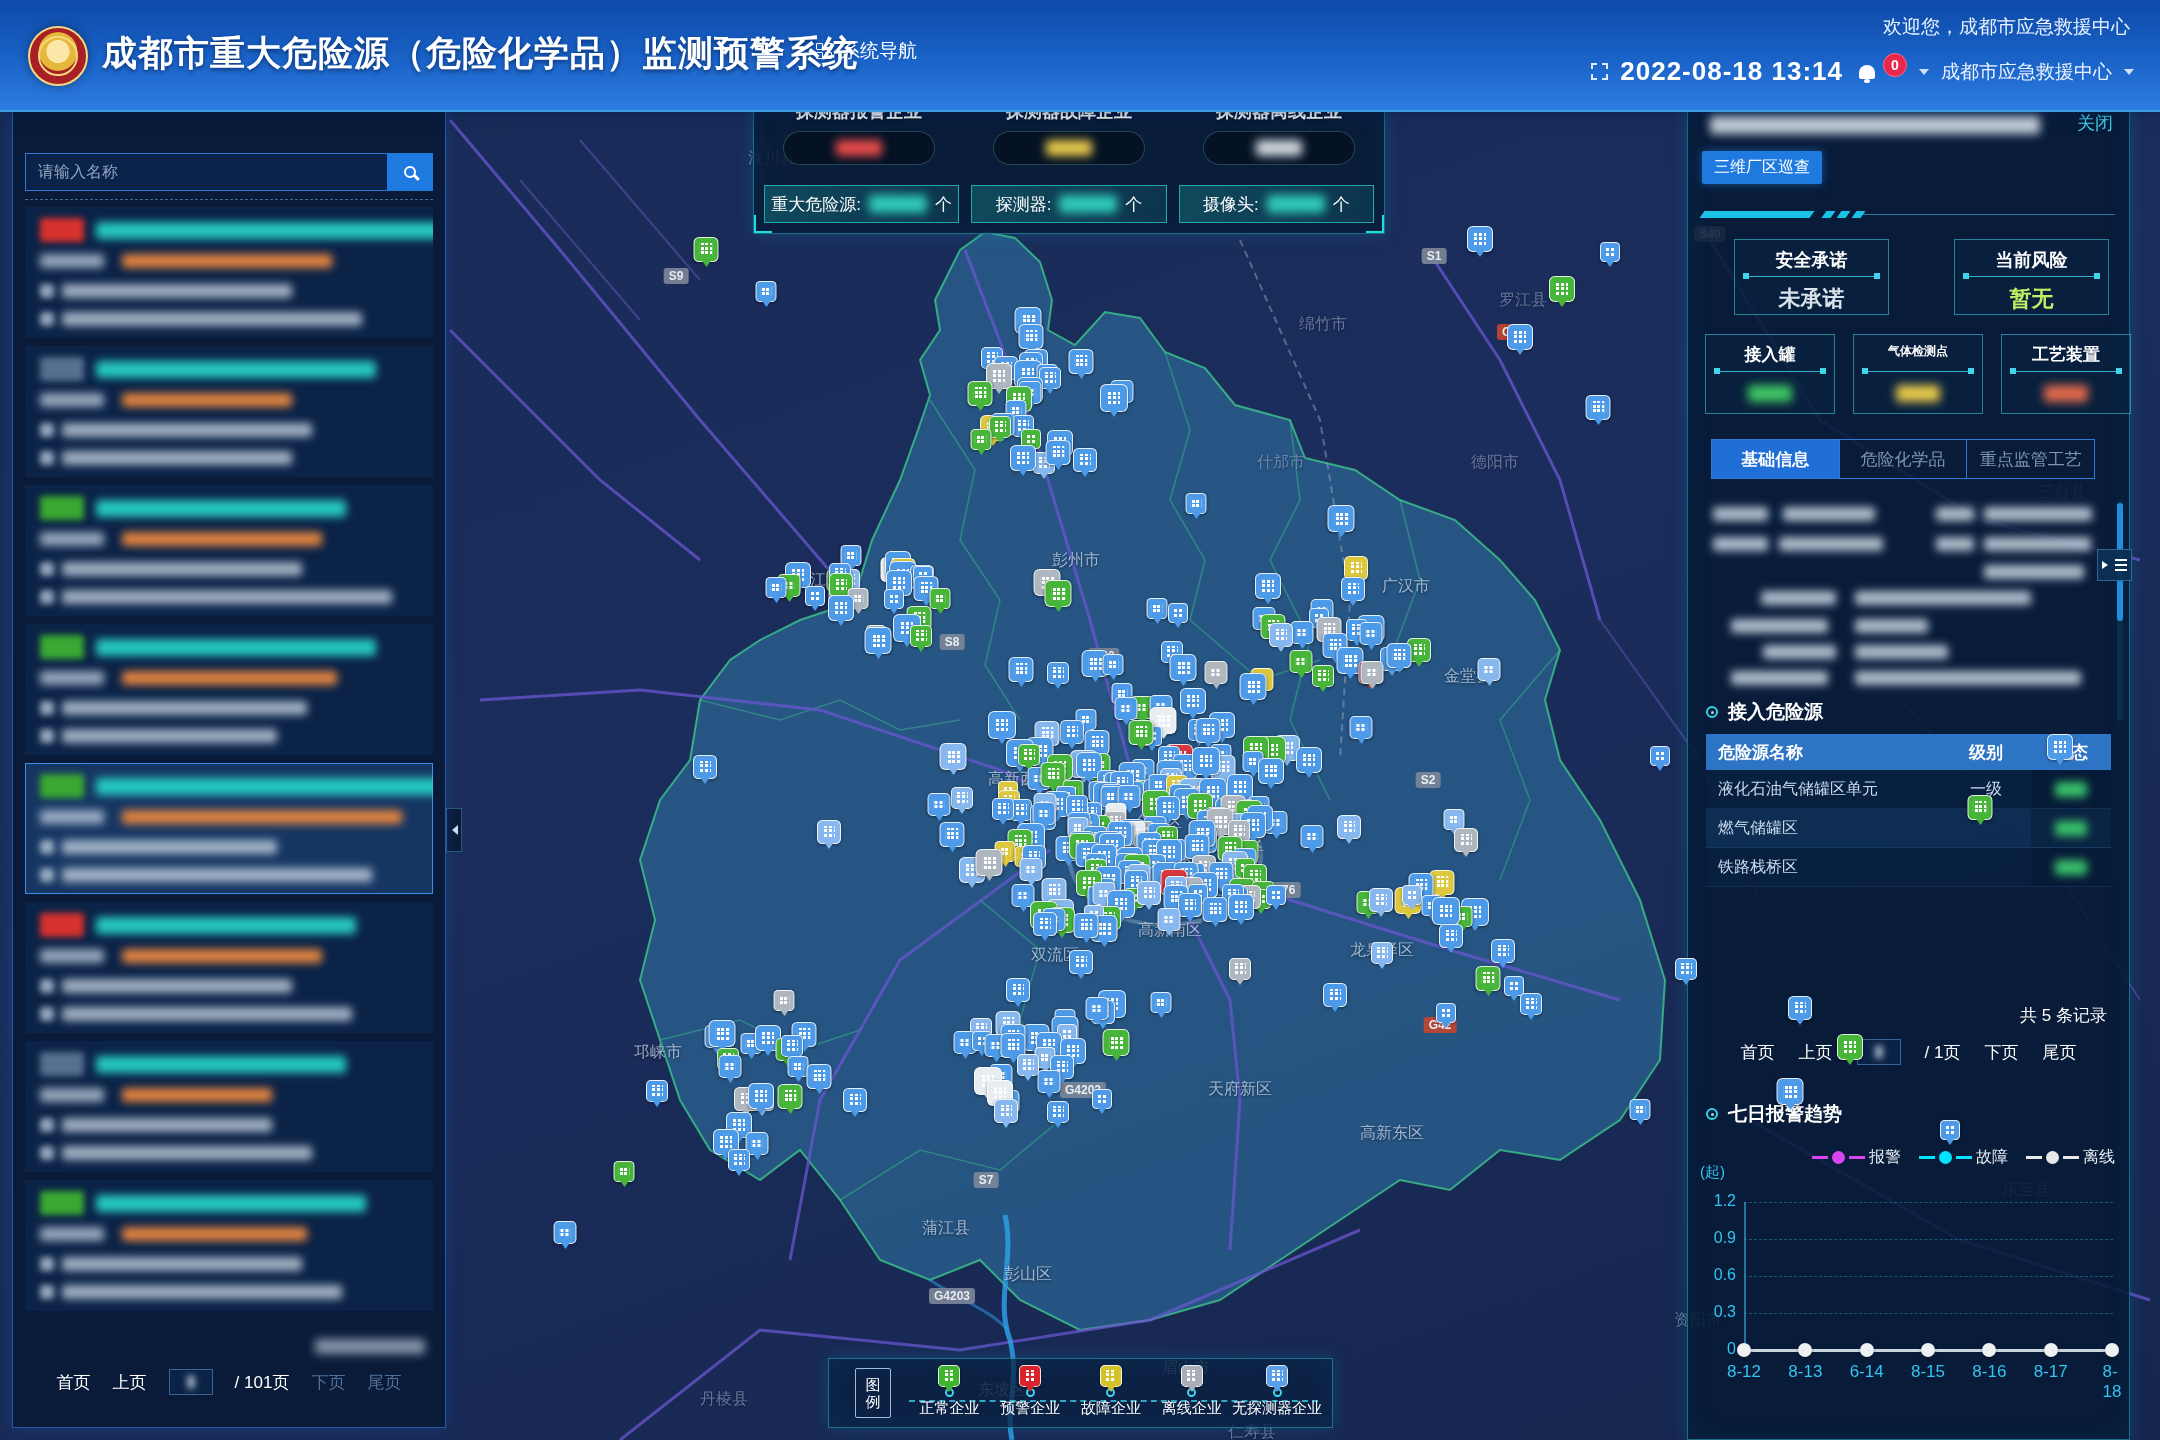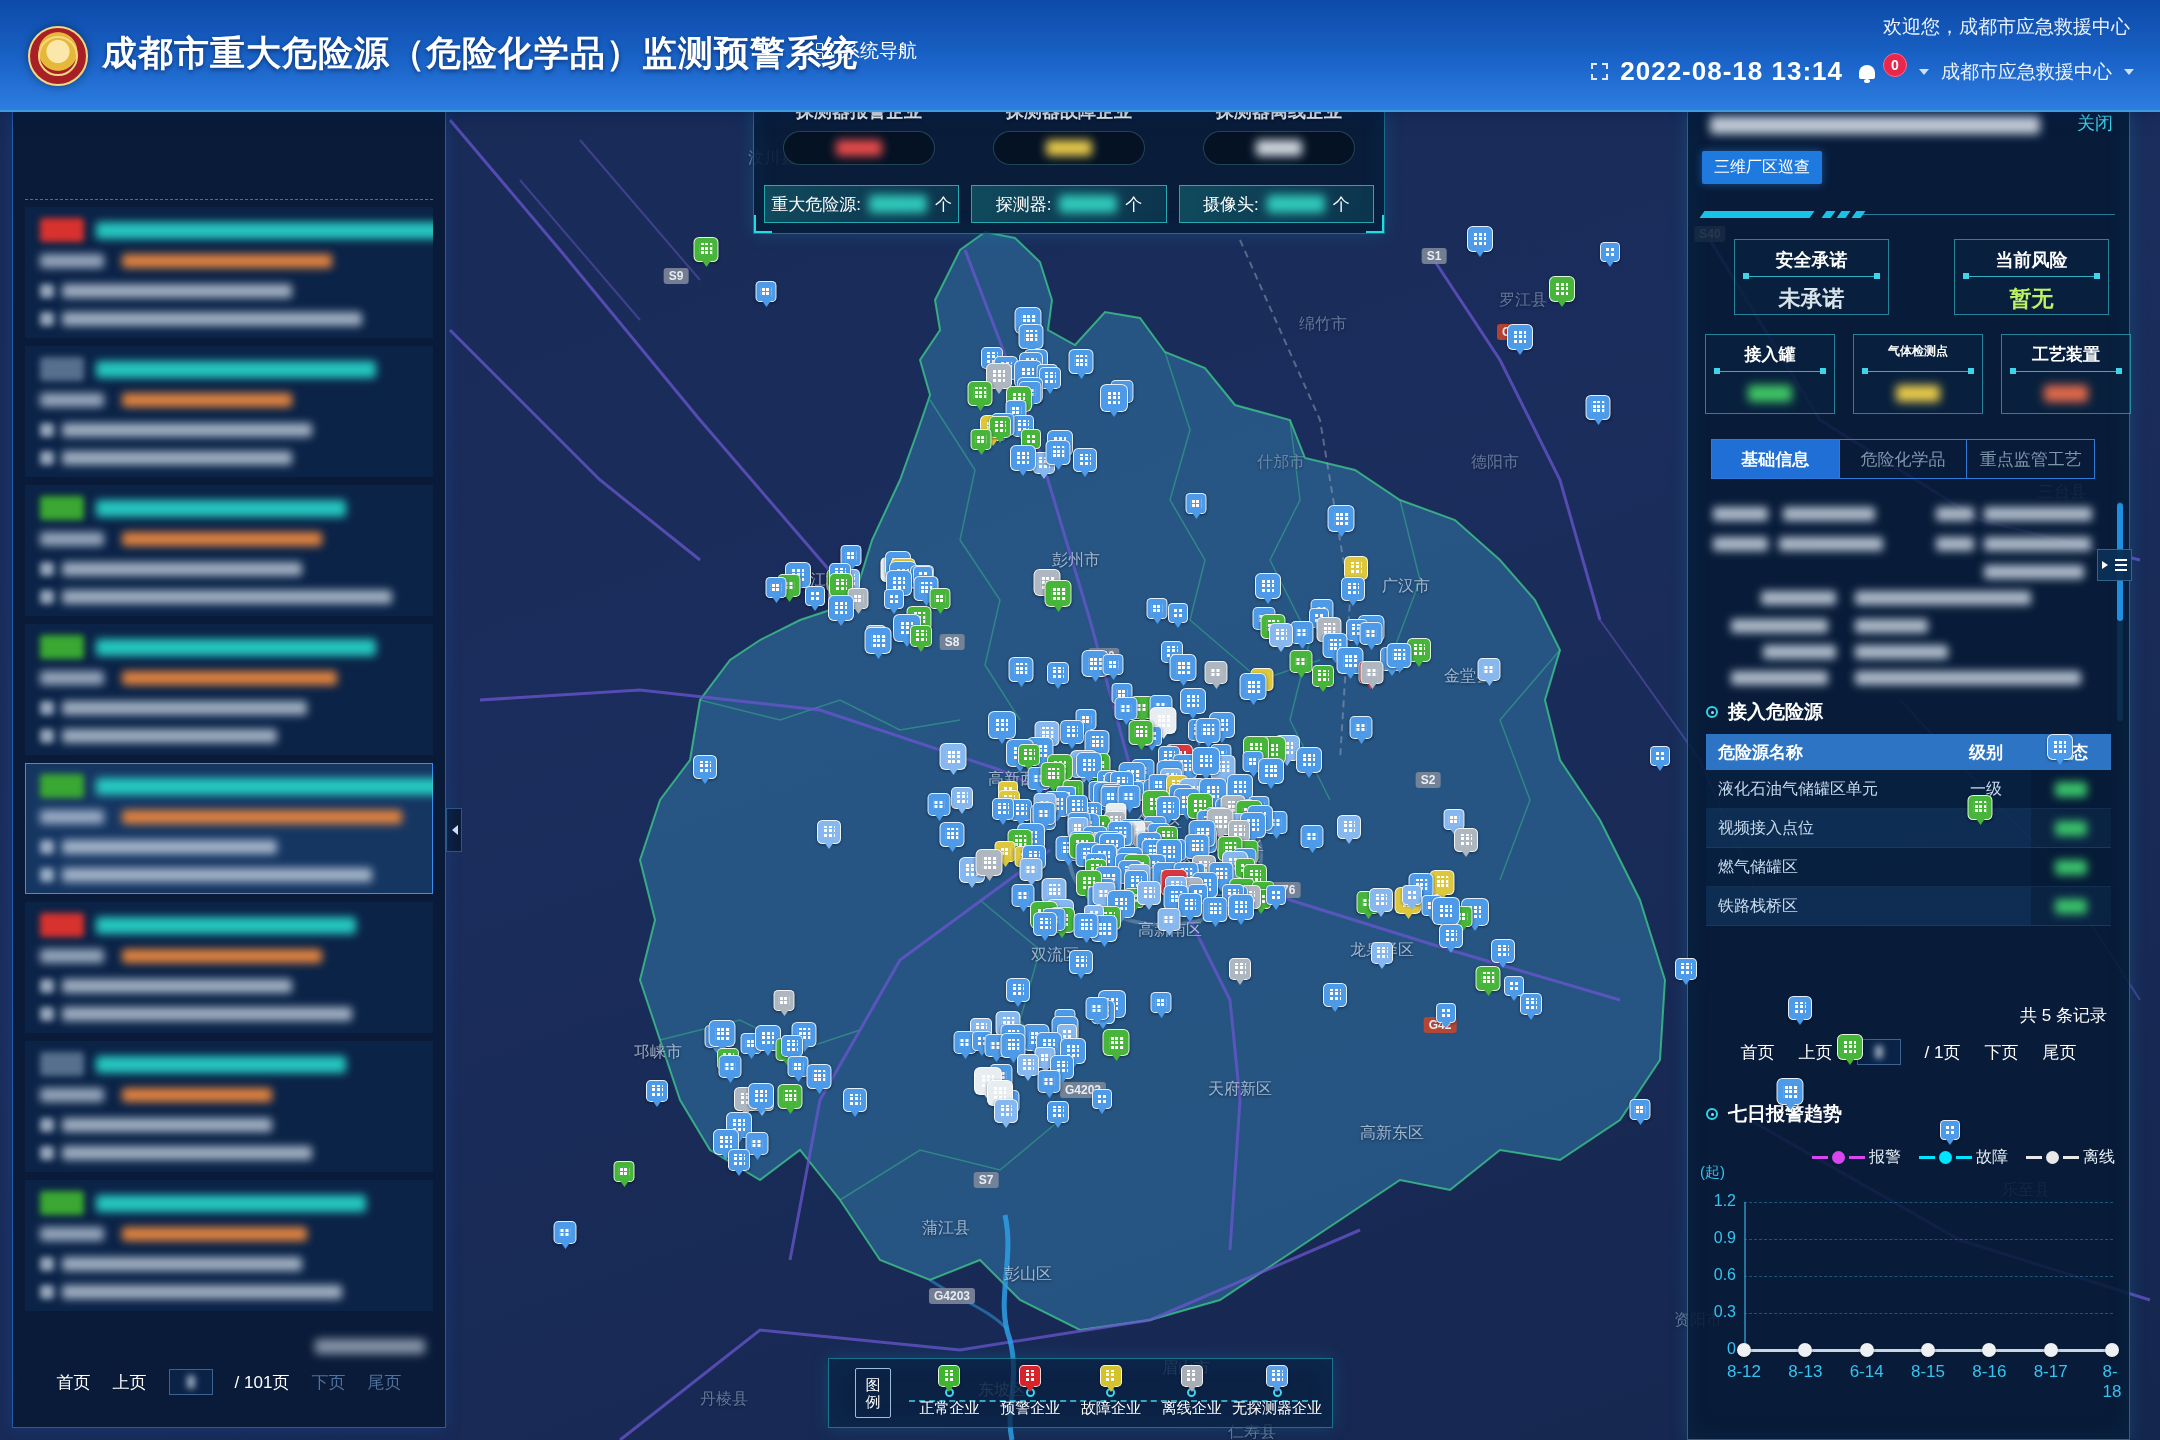--- a/index.html
+++ b/index.html
@@ -731,20 +731,26 @@
       </div>
       <div class="tot-box">
         <span>摄像头:</span>
         <span class="v"></span>
         <span>个</span>
       </div>
     </div>
 </div>
 
 <div class="panel sidebar">
+  <div class="search-row">
+    <input class="search-input" placeholder="请输入名称" style="">
+    <button class="search-btn">
+        <span class="lens"></span>
+      </button>
+  </div>
   <div class="dashed-sep"></div>
   <div class="items" id="sidebar-items">
       <div class="s-item">
         <span class="bdg" style="background:#d8322e"></span>
     <span class="ttl" style="width:350px"></span>
     <span class="lab2"></span>
     <span class="tag" style="width:210px"></span>
     <span class="ic" style="top:76px"></span>
     <span class="ln" style="top:76px;width:230px"></span>
     <span class="ic" style="top:104px"></span>
@@ -919,27 +925,20 @@
   <div class="hz-table">
     <div class="hz-hrow">
       <div class="hz-c1">危险源名称</div>
       <div class="hz-c2">级别</div>
       <div class="hz-c3">状态</div>
     </div>
     <div id="hz-rows">
         <div class="hz-row">
           <div class="hz-c1">液化石油气储罐区单元</div>
     <div class="hz-c2">一级</div>
-    <div class="hz-c3">
-            <span class="st-b"></span>
-          </div>
-        </div>
-        <div class="hz-row">
-          <div class="hz-c1">视频接入点位</div>
-    <div class="hz-c2"></div>
     <div class="hz-c3">
             <span class="st-b"></span>
           </div>
         </div>
         <div class="hz-row">
           <div class="hz-c1">燃气储罐区</div>
     <div class="hz-c2"></div>
     <div class="hz-c3">
             <span class="st-b"></span>
           </div>

